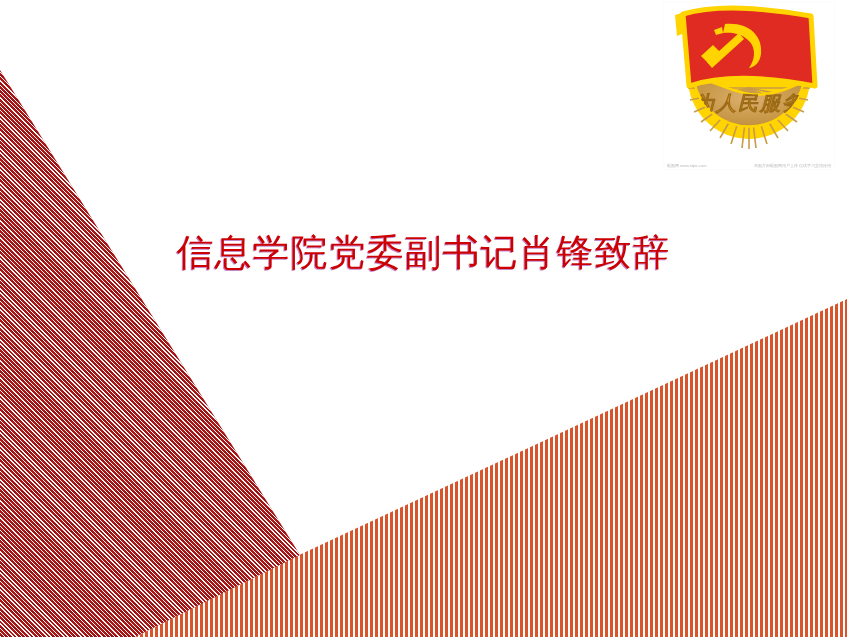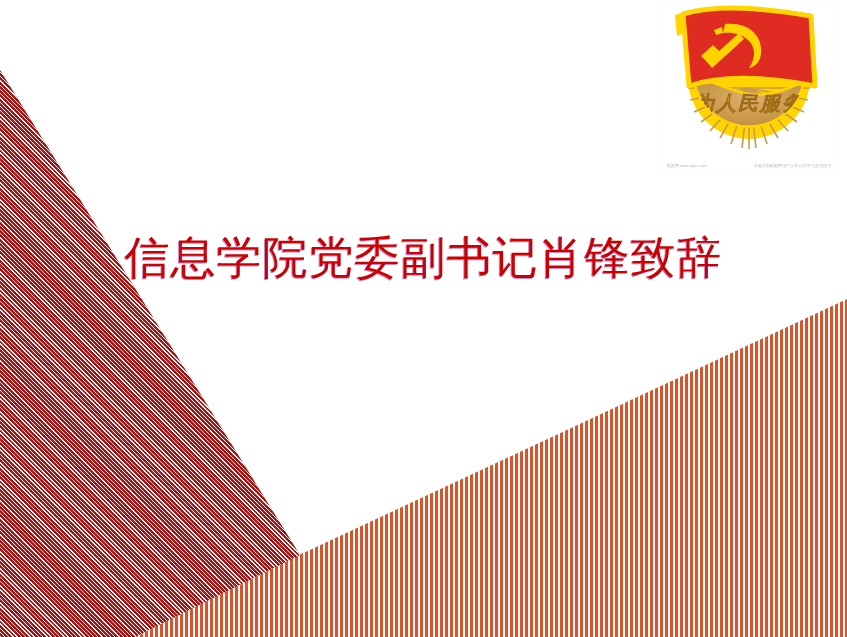--- a/index.html
+++ b/index.html
@@ -63,21 +63,21 @@
     position: absolute;
     left: 0;
     top: 231px;
     width: 847px;
     text-align: center;
     z-index: 5;
   }
   .title-text {
     display: inline-block;
     font-family: "DejaVu Sans", "Liberation Sans", sans-serif;
-    font-size: 45px;
+    font-size: 37px;
     line-height: 1.18;
     font-weight: 400;
     color: #cc0000;
     letter-spacing: 1px;
     white-space: nowrap;
     text-shadow: -1px 1px 0 rgba(150, 40, 160, 0.55);
   }
 
   
   .logo-box {

